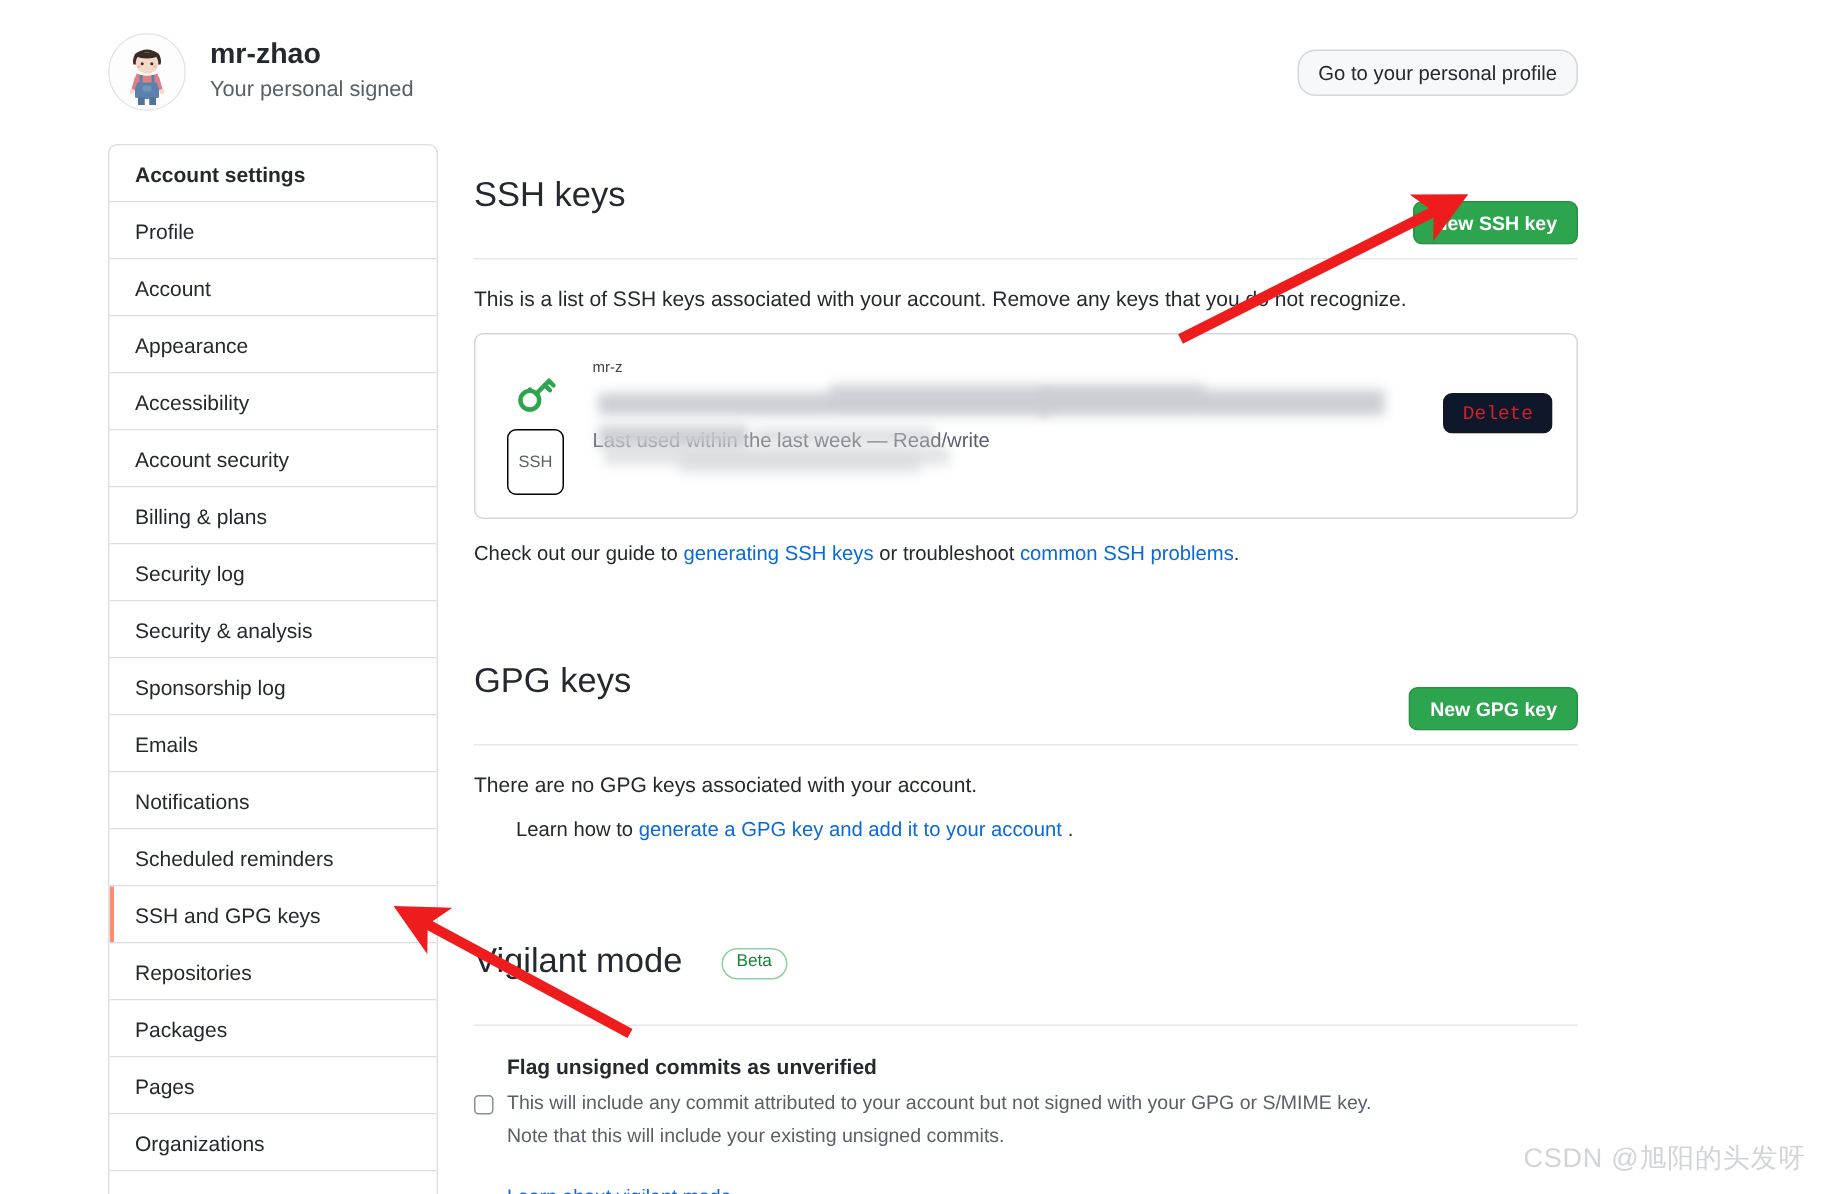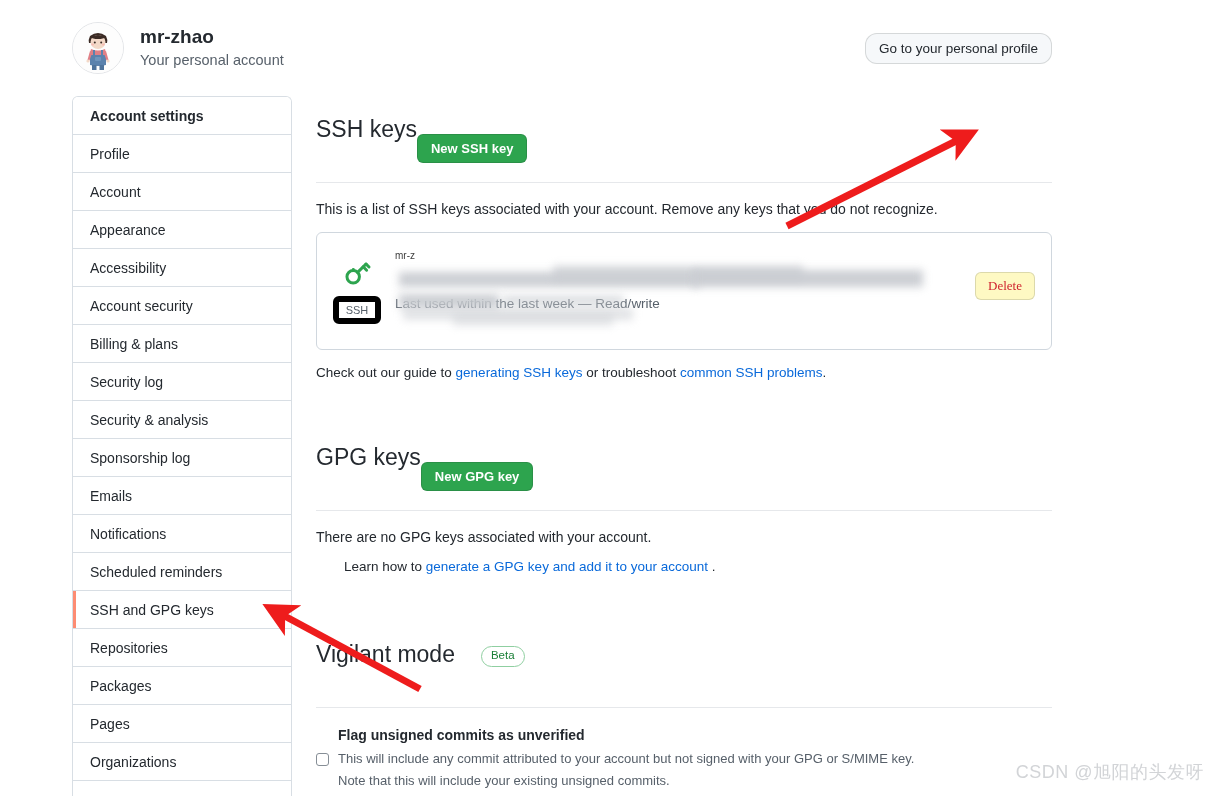--- a/index.html
+++ b/index.html
@@ -66,22 +66,22 @@
     content: "";
     position: absolute; left: 0; top: 0; bottom: 0;
     width: 3px; background: #fd8c73;
   }
   .nav-item.clipped { height: 22px; overflow: hidden; border-bottom: none; }
 
   
   .main { position: absolute; left: 316px; top: 96px; width: 736px; }
 
   .sec-head {
-    display: flex; align-items: flex-end; justify-content: flex-start;
-    padding-bottom: 19px;
+    display: flex; align-items: flex-end; justify-content: space-between;
+    padding-bottom: 9px;
     border-bottom: 1px solid #e6e8eb;
   }
   .sec-title { font-size: 23px; font-weight: normal; color: #24292f; line-height: 1.25; }
   .title-row { display: flex; align-items: center; gap: 11px; }
   .beta-badge {
     font-size: 11.5px; color: #1a7f37;
     border: 1px solid #8fcfa1; border-radius: 999px;
     padding: 2px 9px 3px; line-height: 1.2;
     position: relative; top: 2px; margin-left: 15px;
   }
@@ -105,34 +105,34 @@
     border: 1px solid #d0d7de;
     border-radius: 6px;
     padding: 15px 16px;
     display: flex; align-items: flex-start; gap: 14px;
     min-height: 118px;
     position: relative;
   }
   .key-left { width: 48px; flex: none; display: flex; flex-direction: column; align-items: center; gap: 6px; padding-top: 8px; }
   .ssh-badge {
     font-size: 11px; color: #57606a;
-    border: 6px solid #000000; border-radius: 6px;
-    padding: 1px 7px; line-height: 1.3;
+    border: 1px solid #000000; border-radius: 6px;
+    padding: 14px 7px; line-height: 1.3;
   }
   .key-body { flex: 1; min-width: 0; position: relative; padding-top: 2px; }
   .key-title { font-size: 10px; font-weight: normal; color: #404040; }
   .key-fingerprint { font-size: 13px; color: #57606a; margin-top: 5px; line-height: 1.45; word-break: break-all; }
   .key-meta { font-size: 13.5px; color: #57606a; margin-top: 11px; }
   .btn-delete {
-    background: #fef9c3; color: #cf222e;
+    background: #0f172a; color: #cf222e;
     border: 1px solid rgba(27,31,36,0.15);
     border-radius: 6px;
     font-size: 13px; padding: 5px 12px;
     cursor: pointer; flex: none; margin-top: 24px;
-    font-family: Liberation Serif, serif;
+    font-family: Liberation Mono, monospace;
   }
   
   .blur-redact { position: absolute; pointer-events: none; }
   .blur-redact i {
     position: absolute; display: block;
     background: #c9ccd1; filter: blur(4px); opacity: .95;
   }
 
   
   .check-row { display: flex; align-items: center; gap: 9px; margin-top: 18px; }
@@ -186,21 +186,21 @@
         <path d="M33 28 l2.5 9 l-2 .6 l-3 -8.6 z" fill="#e07f86"></path>
         <circle cx="15" cy="38" r="1.6" fill="#f3d9c8"></circle>
         <circle cx="35" cy="38" r="1.6" fill="#f3d9c8"></circle>
 
         <rect x="19" y="42" width="4.5" height="5" fill="#4f739b"></rect>
         <rect x="26.5" y="42" width="4.5" height="5" fill="#4f739b"></rect>
       </svg>
     </div>
     <div class="acct-text">
       <div class="acct-name">mr-zhao</div>
-      <div class="acct-sub">Your personal account</div>
+      <div class="acct-sub">Your personal signed</div>
     </div>
   </div>
 
   <button class="profile-btn">Go to your personal profile</button>
 
   <nav class="sidebar" id="sidebar">
       <div class="nav-item heading">
         <span>Account settings</span>
       </div>
       <div class="nav-item">

